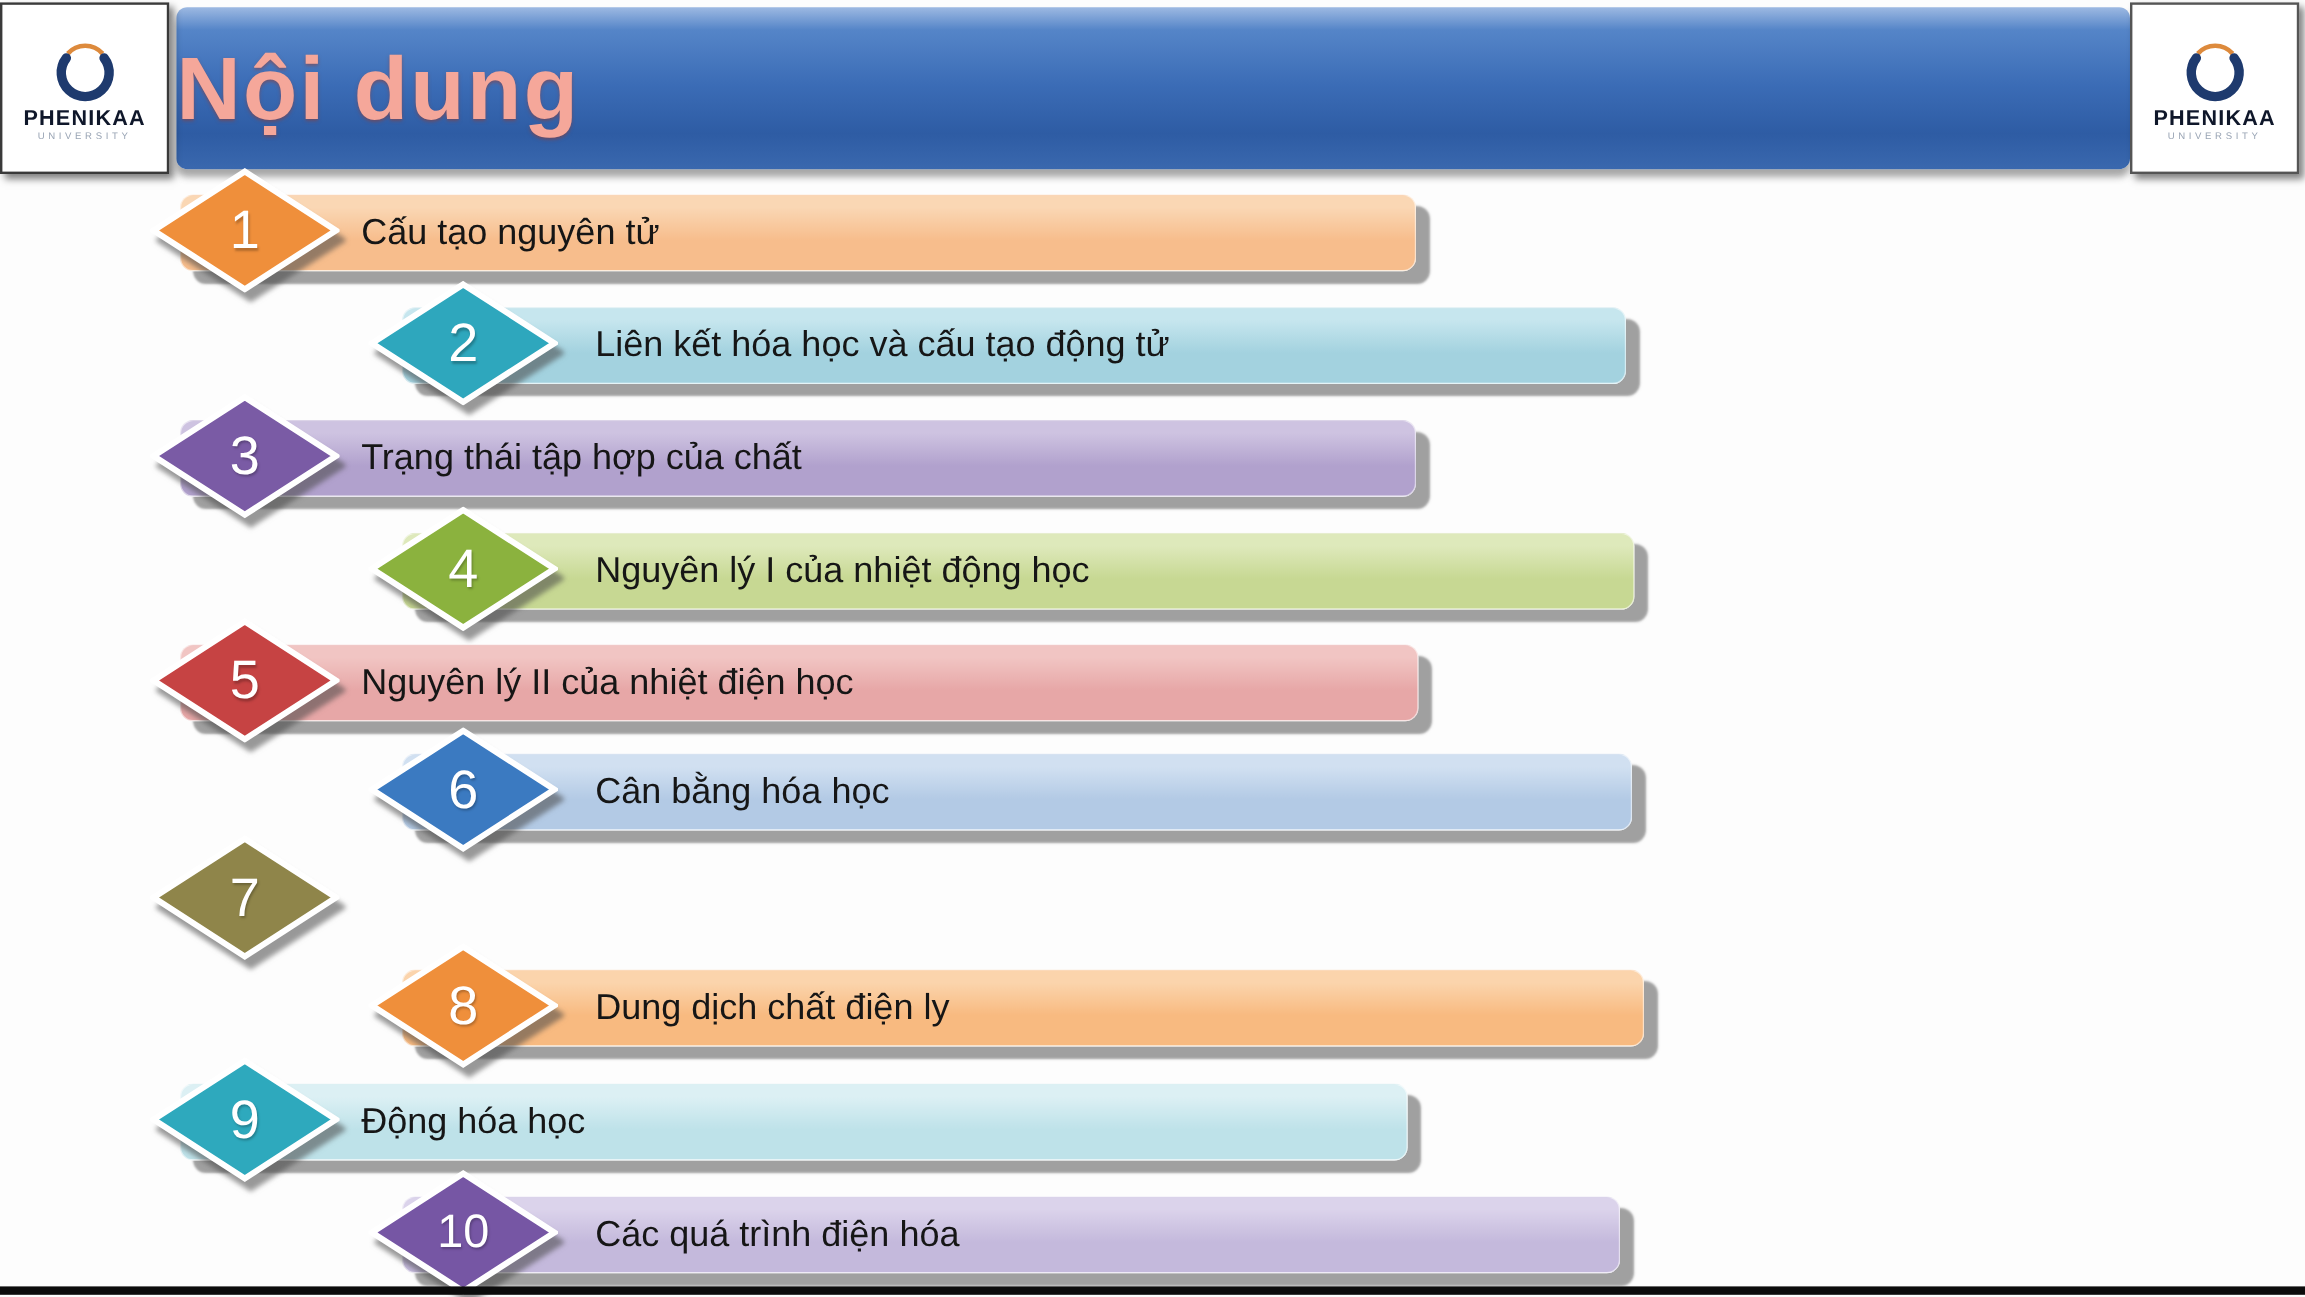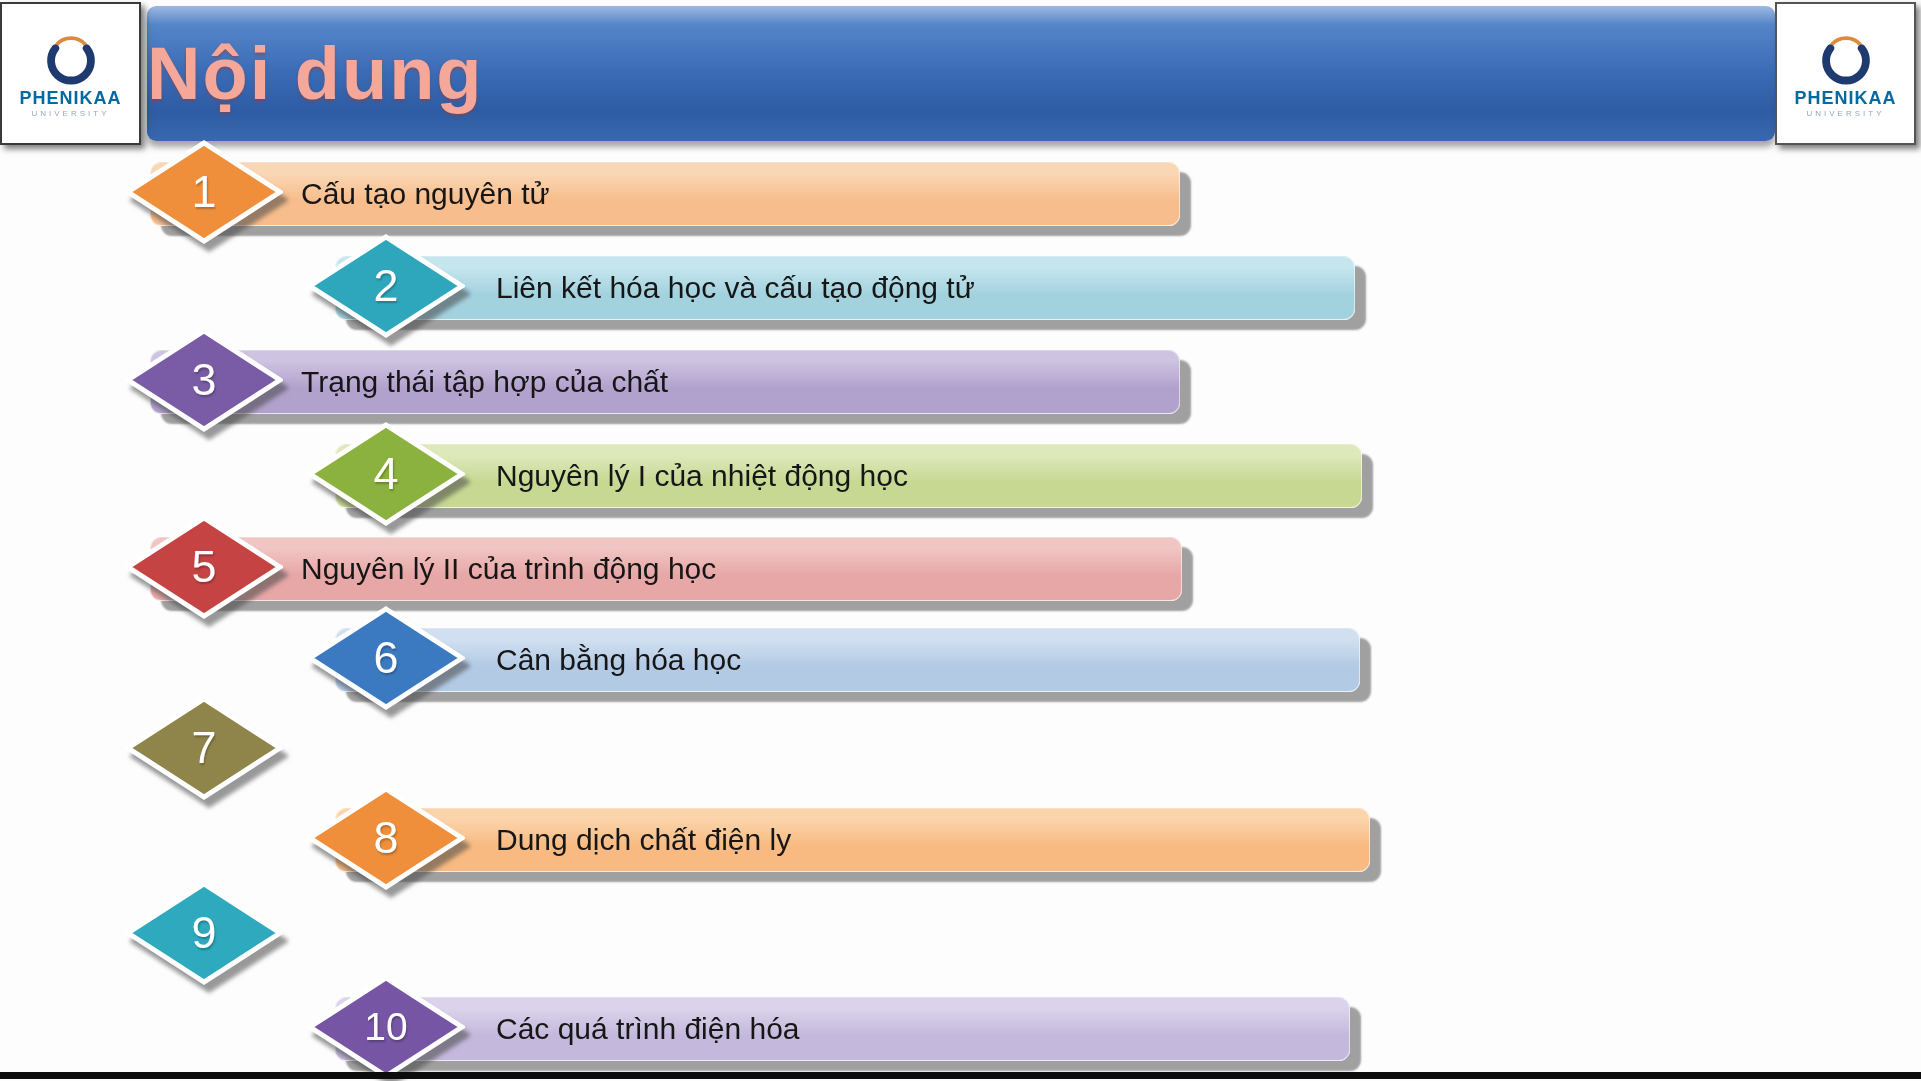--- a/index.html
+++ b/index.html
@@ -25,21 +25,21 @@
 
   .logo-box{
     position:absolute;top:2px;width:141px;height:143px;background:#fff;
     border:2px solid #3a3a3a;box-sizing:border-box;
     box-shadow:4px 4px 6px rgba(0,0,0,.5);
     display:flex;flex-direction:column;align-items:center;justify-content:center;
   }
   .logo-box.left{left:0;}
   .logo-box.right{left:1775px;border-color:#555;}
   .logo-ring{width:58px;height:58px;margin-bottom:2px;}
-  .logo-name{font-size:18px;font-weight:bold;color:#0369a1;letter-spacing:1px;line-height:1;}
+  .logo-name{font-size:18px;font-weight:bold;color:#0f172a;letter-spacing:1px;line-height:1;}
   .logo-sub{font-size:8px;color:#9aa5b5;letter-spacing:3px;margin-top:3px;line-height:1;}
 
   
   .row{position:absolute;left:0;width:100%;height:64px;}
   .bar{
     position:absolute;top:0;height:64px;border-radius:11px;
     background:linear-gradient(180deg,var(--bl) 0%,var(--bl) 16%,var(--b) 60%,var(--b) 100%);
     border:1px solid rgba(255,255,255,.55);
     box-sizing:border-box;
     box-shadow:11px 10px 2px rgba(128,128,128,.75);
@@ -133,21 +133,21 @@
       <div class="diamond" style="left:307px">
         <svg viewBox="0 0 158 104">
             <polygon points="79,3 155,52 79,101 3,52"></polygon>
           </svg>
         <span class="num">4</span>
       </div>
     </div>
 
     <div class="row" data-row="4" style="top: 537px; --d: #C64343; --b: #E7A7A7; --bl: #F1C5C3;">
       <div class="bar" style="left:150px;width:1032px">
-        <span class="label" style="padding-left:150px">Nguyên lý II của trình động học</span>
+        <span class="label" style="padding-left:150px">Nguyên lý II của nhiệt điện học</span>
       </div>
       <div class="diamond" style="left:125px">
         <svg viewBox="0 0 158 104">
             <polygon points="79,3 155,52 79,101 3,52"></polygon>
           </svg>
         <span class="num">5</span>
       </div>
     </div>
 
     <div class="row" data-row="5" style="top: 628px; --d: #3B7AC1; --b: #B3CAE5; --bl: #D1E0F1;">
@@ -177,20 +177,23 @@
       </div>
       <div class="diamond" style="left:307px">
         <svg viewBox="0 0 158 104">
             <polygon points="79,3 155,52 79,101 3,52"></polygon>
           </svg>
         <span class="num">8</span>
       </div>
     </div>
 
     <div class="row" data-row="8" style="top: 903px; --d: #2EA9BD; --b: #BEE2E9; --bl: #DCF0F4;">
+      <div class="bar" style="left:150px;width:1023px">
+        <span class="label" style="padding-left:150px">Động hóa học</span>
+      </div>
       <div class="diamond" style="left:125px">
         <svg viewBox="0 0 158 104">
             <polygon points="79,3 155,52 79,101 3,52"></polygon>
           </svg>
         <span class="num">9</span>
       </div>
     </div>
 
     <div class="row" data-row="9" style="top: 997px; --d: #7656A4; --b: #C4B9DC; --bl: #DBD3EB;">
       <div class="bar" style="left:335px;width:1015px">

